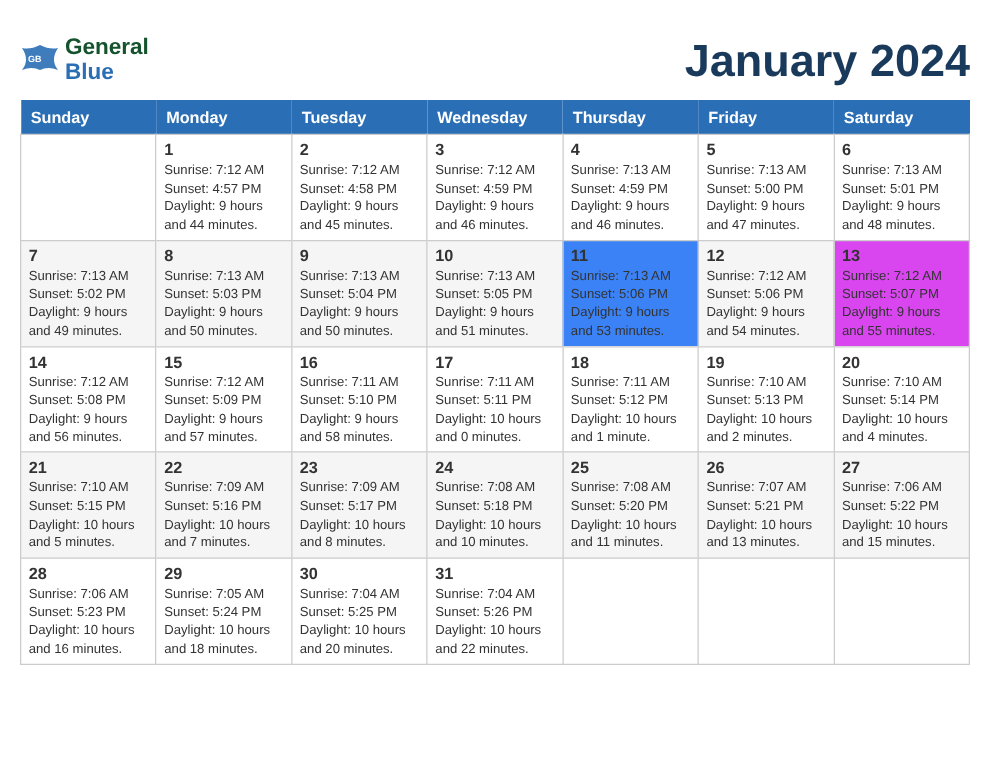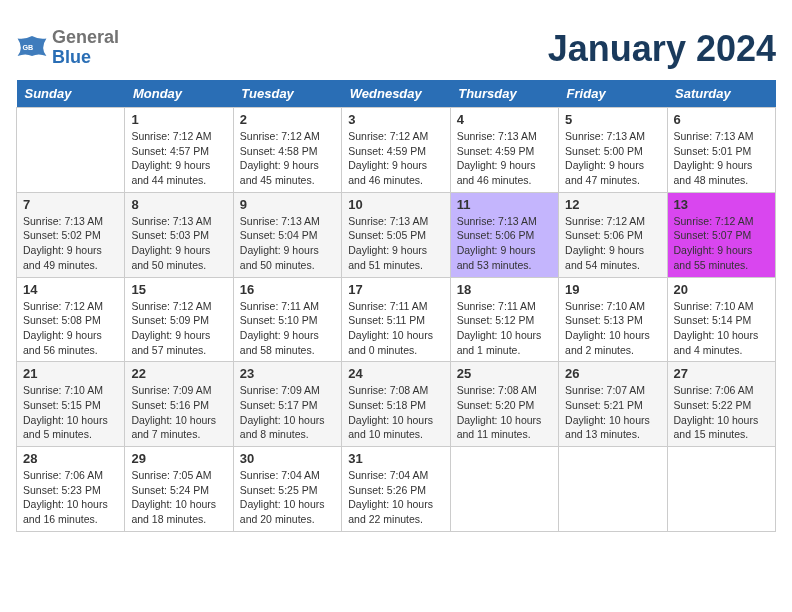--- a/index.html
+++ b/index.html
@@ -43,21 +43,20 @@
       border-collapse: collapse;
       font-size: 11px;
     }
     .calendar th {
       background-color: #2a6eb5;
       color: #fff;
       text-align: left;
       padding: 6px 8px;
       font-size: 13px;
       font-weight: bold;
-      font-style: italic;
     }
     .calendar td {
       border: 1px solid #ccc;
       vertical-align: top;
       padding: 4px 6px;
       width: 108px;
       min-height: 80px;
       background: #fff;
     }
     .calendar tr:nth-child(even) td {
@@ -84,21 +83,21 @@
 
 <div class="header">
   <div class="logo">
     <svg class="logo-icon" viewBox="0 0 40 40" xmlns="http://www.w3.org/2000/svg">
       <rect x="0" y="0" width="40" height="40" fill="#fff"></rect>
 
       <path d="M20 5 Q30 10 38 8 Q30 20 38 30 Q28 26 20 30 Q12 26 2 30 Q10 20 2 8 Q10 10 20 5Z" fill="#2a6eb5" opacity="0.9"></path>
       <text x="8" y="22" font-size="9" font-weight="bold" fill="#fff">GB</text>
     </svg>
     <div>
-      <div style="font-size:18px;font-weight:bold;color:#737373;line-height:1.1;">General</div>
+      <div style="font-size:18px;font-weight:bold;color:#14532d;line-height:1.1;">General</div>
       <div style="font-size:18px;font-weight:bold;color:#2a6eb5;line-height:1.1;">Blue</div>
     </div>
   </div>
   <div class="title-section">
     <div class="month-title">January 2024</div>
   </div>
 </div>
 
 <table class="calendar">
   <thead>
@@ -150,21 +149,21 @@
           <div class="day-info">Sunrise: 7:13 AM<br>Sunset: 5:03 PM<br>Daylight: 9 hours and 50 minutes.</div>
         </td>
         <td style="background: rgb(245, 245, 245);">
           <span class="day-num">9</span>
           <div class="day-info">Sunrise: 7:13 AM<br>Sunset: 5:04 PM<br>Daylight: 9 hours and 50 minutes.</div>
         </td>
         <td style="background: rgb(245, 245, 245);">
           <span class="day-num">10</span>
           <div class="day-info">Sunrise: 7:13 AM<br>Sunset: 5:05 PM<br>Daylight: 9 hours and 51 minutes.</div>
         </td>
-        <td style="background: #c4b5fd; margin-left: 40px;">
+        <td style="background: #3b82f6; margin-left: 40px;">
           <span class="day-num">11</span>
           <div class="day-info">Sunrise: 7:13 AM<br>Sunset: 5:06 PM<br>Daylight: 9 hours and 53 minutes.</div>
         </td>
         <td style="background: rgb(245, 245, 245);">
           <span class="day-num">12</span>
           <div class="day-info">Sunrise: 7:12 AM<br>Sunset: 5:06 PM<br>Daylight: 9 hours and 54 minutes.</div>
         </td>
         <td style="background: #d946ef;">
           <span class="day-num">13</span>
           <div class="day-info">Sunrise: 7:12 AM<br>Sunset: 5:07 PM<br>Daylight: 9 hours and 55 minutes.</div>

